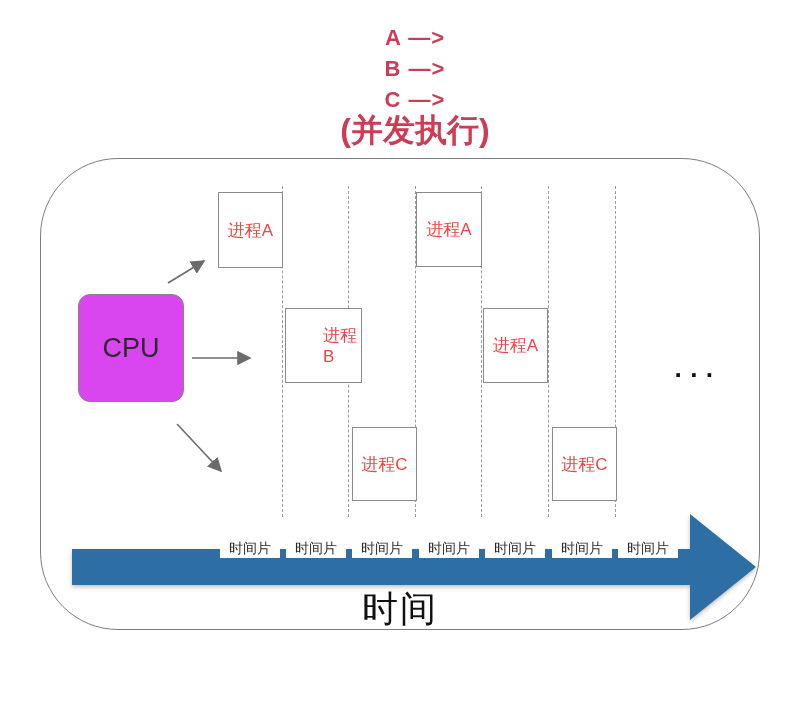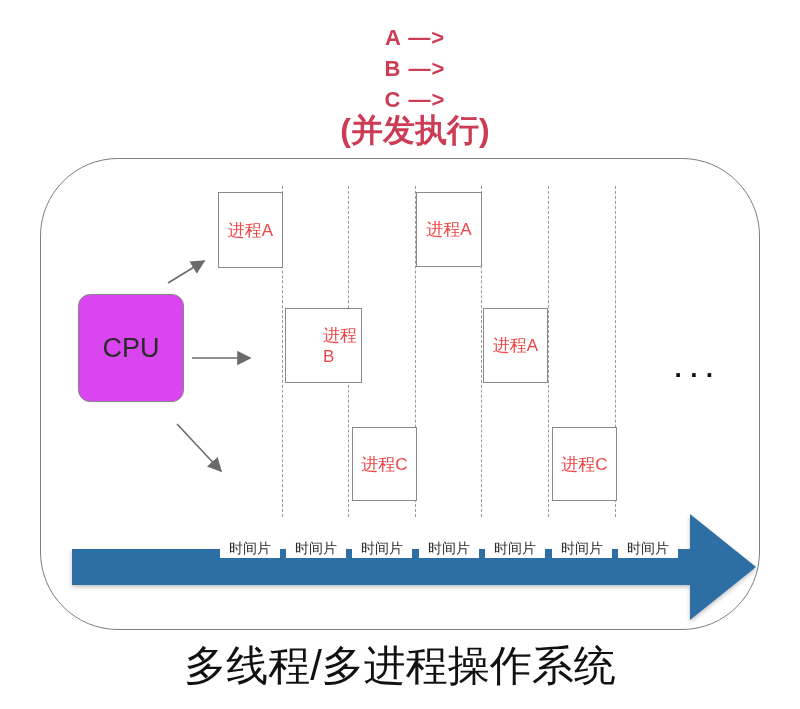--- a/index.html
+++ b/index.html
@@ -93,16 +93,16 @@
   <div class="slot" style="left:352px;">时间片</div>
   <div class="slot" style="left:419px;">时间片</div>
   <div class="slot" style="left:485px;">时间片</div>
   <div class="slot" style="left:552px;">时间片</div>
   <div class="slot" style="left:618px;">时间片</div>
 
   <svg class="axis-svg" width="800" height="709" viewBox="0 0 800 709" style="filter:drop-shadow(0 2px 2px rgba(0,0,0,0.25));">
     <polygon points="72,549 690,549 690,514 756,567 690,620 690,585 72,585" fill="#2d6ea5"></polygon>
   </svg>
 
+  <div class="time-label">时间</div>
 
-  <div class="caption">多线程/多进程操作系统</div>
 
 </div>
 
 </body></html>

